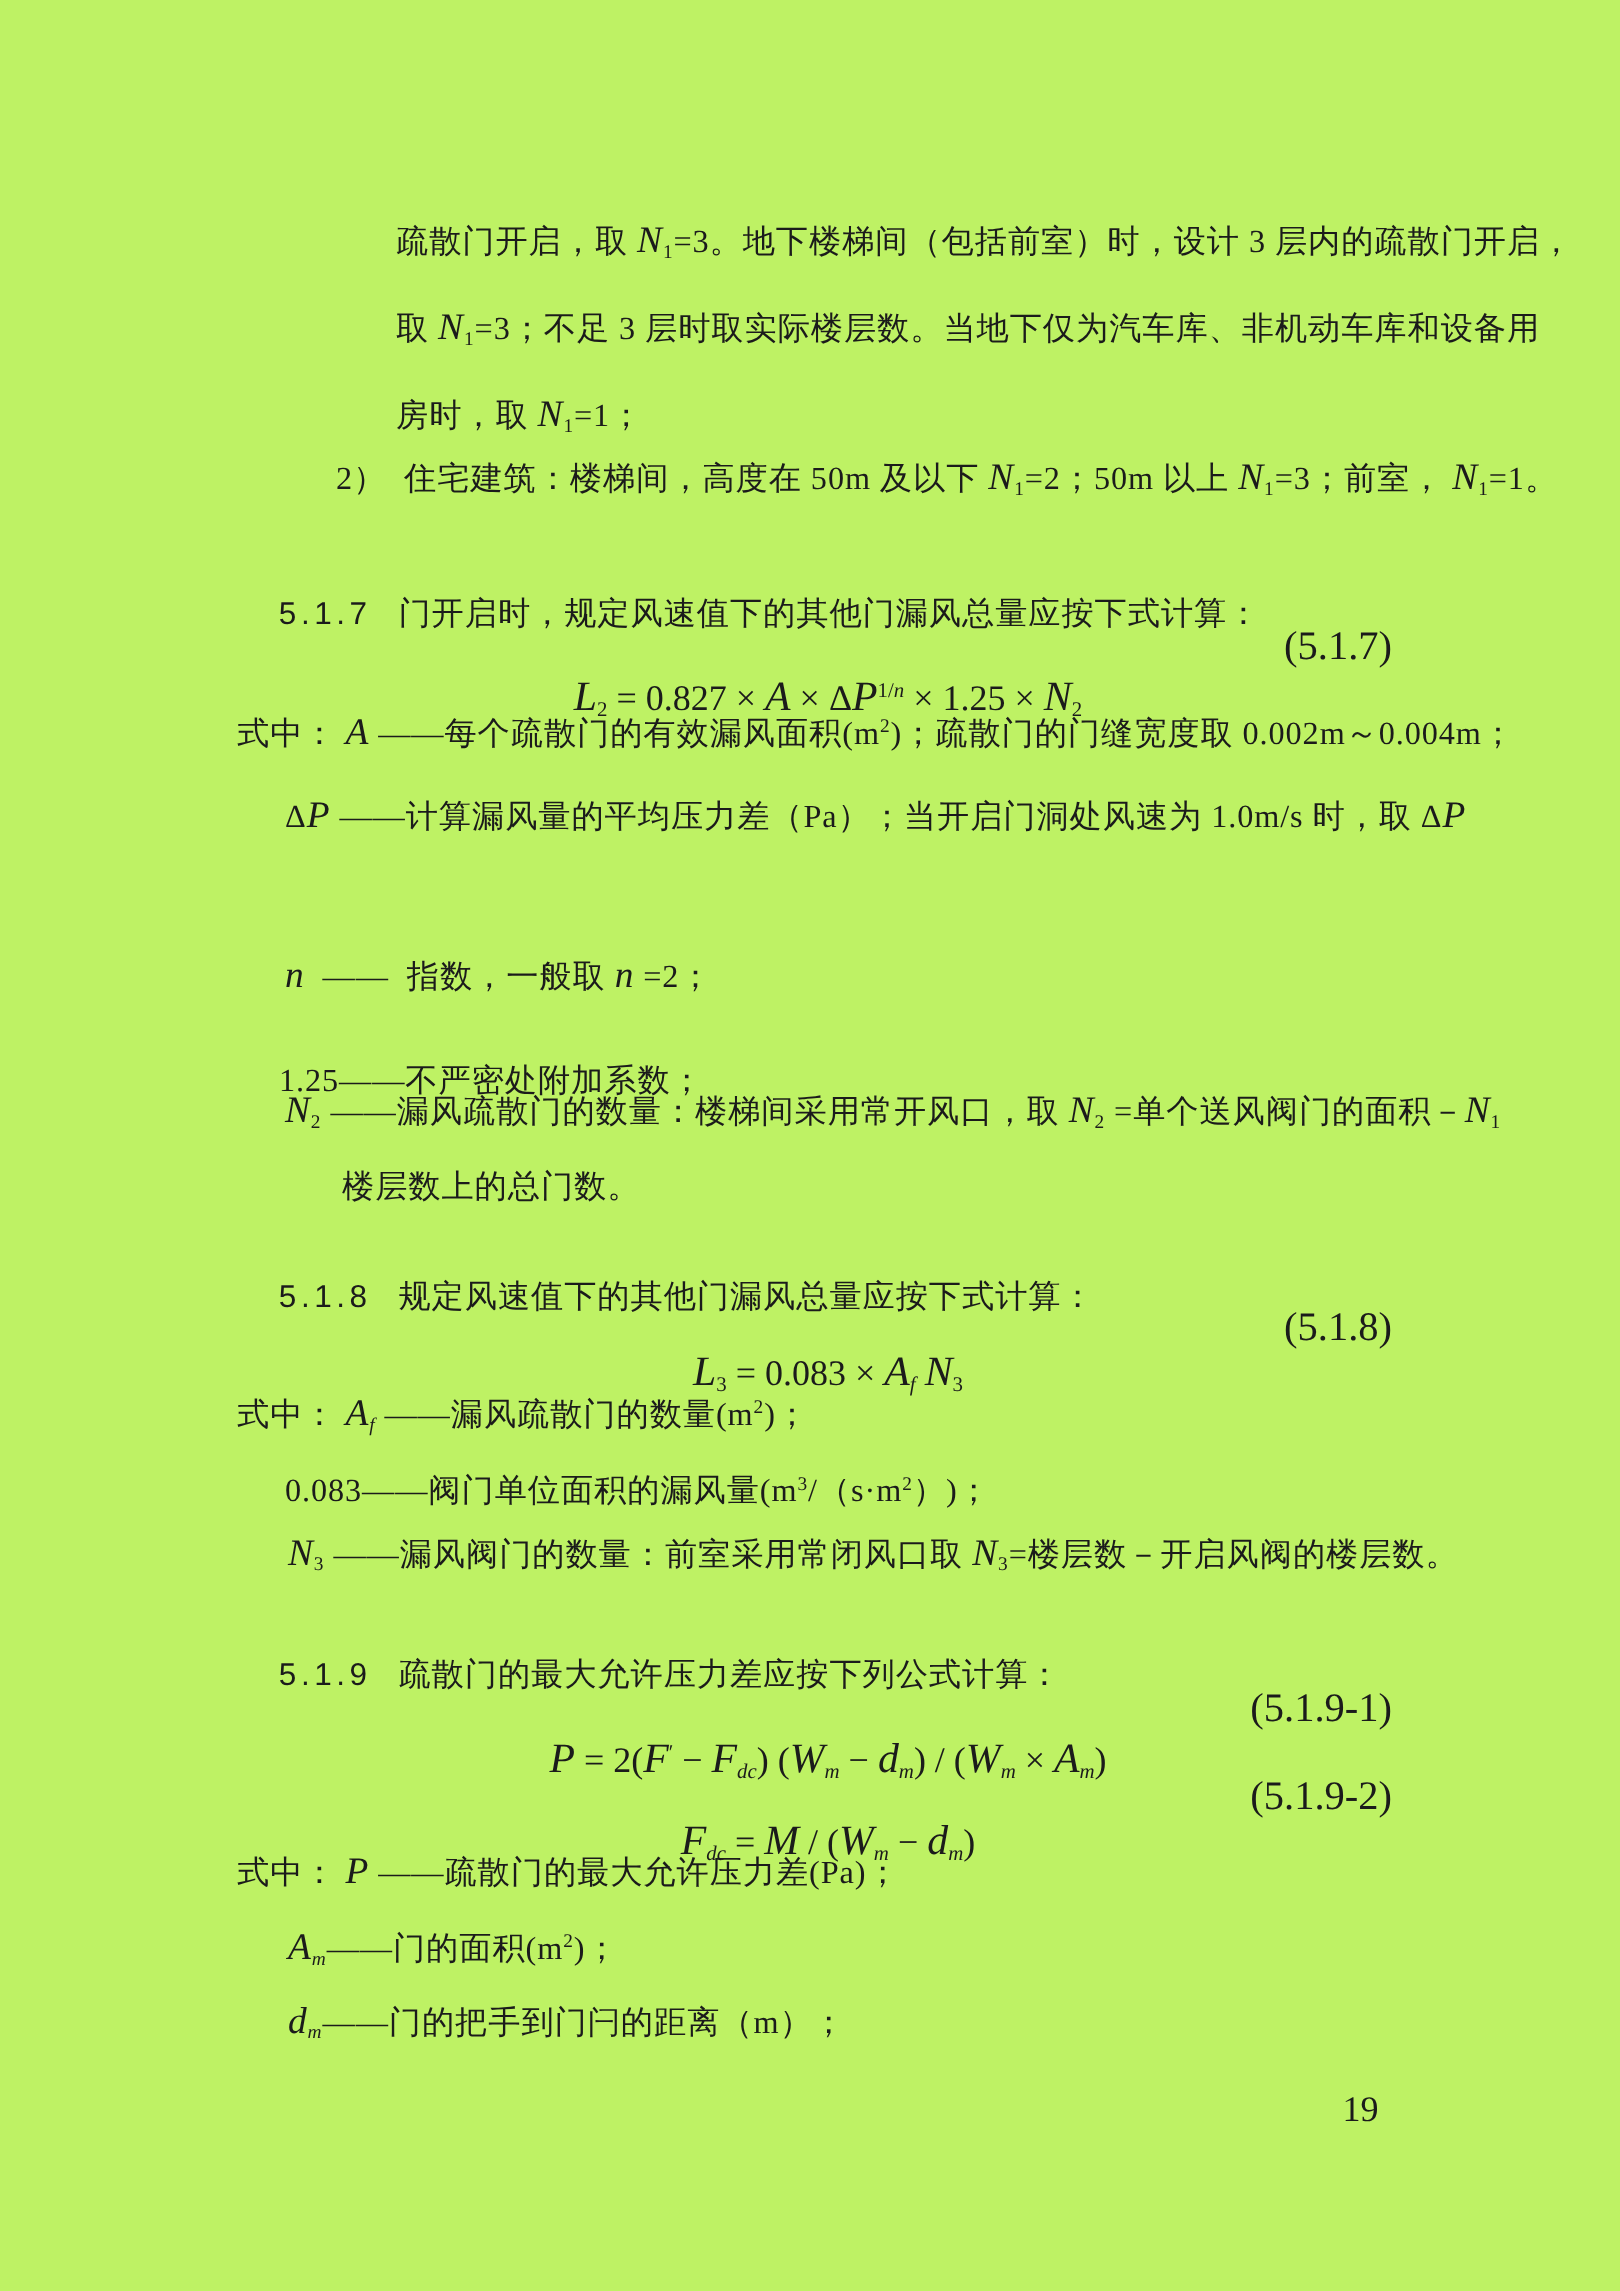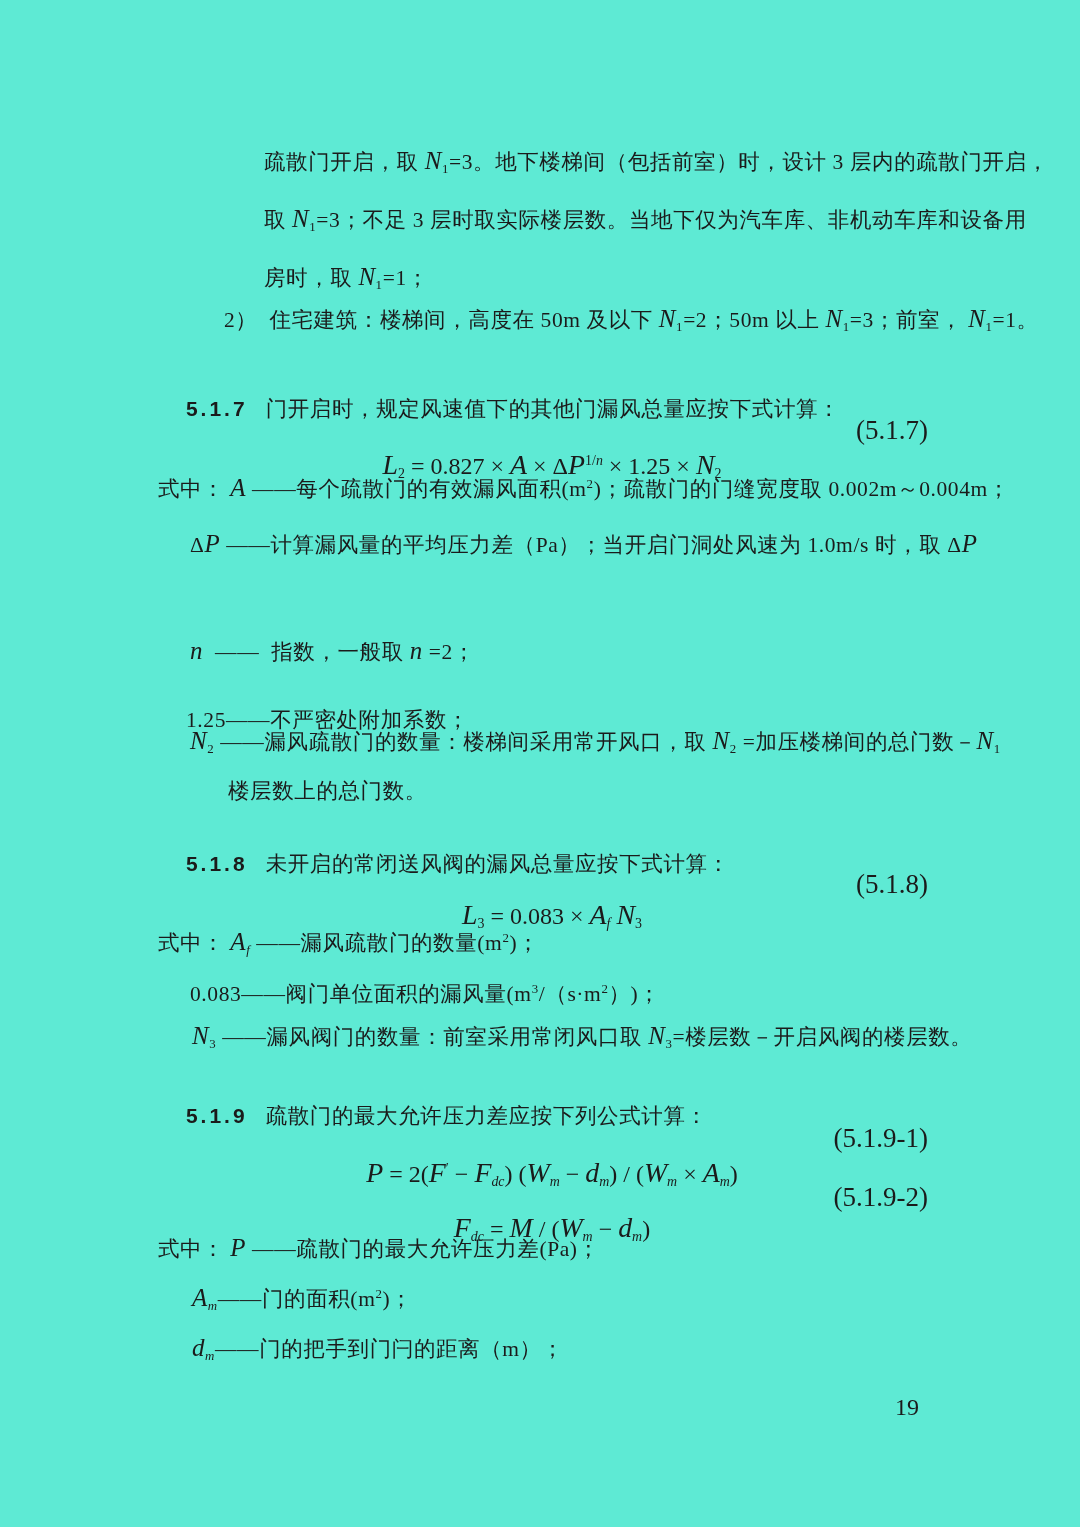--- a/index.html
+++ b/index.html
@@ -1,34 +1,34 @@
 <!DOCTYPE html>
 <html><head>
 <meta charset="utf-8">
 <style>
   html,body{margin:0;padding:0;background:#e8e8e8;}
   .page{
     position:relative;
     width:1080px;height:1527px;
     margin:0 auto;
-    background:#5eead4;
+    background:#bef264;
     color:#1b1b1b;
     font-family:"Liberation Serif","DejaVu Serif",serif;
     overflow:hidden;
   }
   .ln{
     position:absolute;
     font-size:21.5px;
     line-height:30px;
     white-space:pre;
     letter-spacing:0.6px;
   }
   .heading .hnum{
     font-family:"Liberation Sans","DejaVu Sans",sans-serif;
-    font-weight:bold;
+    font-weight:normal;
     font-size:21px;
     letter-spacing:3px;
     margin-right:18px;
   }
   .eq{
     position:absolute;
     left:0;width:1080px;
     text-align:center;
     font-size:24px;
     line-height:34px;
@@ -72,25 +72,25 @@
 
   <div class="eq" style="top:410px">
     <span class="eq-body"><span class="run var">L</span><span class="run sub">2</span><span class="run"> = 0.827 × </span><span class="run var">A</span><span class="run"> × Δ</span><span class="run var">P</span><span class="run sup">1/</span><span class="run sup var">n</span><span class="run"> × 1.25 × </span><span class="run var">N</span><span class="run sub">2</span></span>
     <span class="eq-label">(5.1.7)</span>
   </div>
 
   <div class="ln" style="top:469px;left:158px"><span class="run">式中： </span><span class="run var">A</span><span class="run"> ——每个疏散门的有效漏风面积(m</span><span class="run sup">2</span><span class="run">)；疏散门的门缝宽度取 0.002m～0.004m；</span></div>
   <div class="ln" style="top:529px;left:190px"><span class="run">Δ</span><span class="run var">P</span><span class="run"> ——计算漏风量的平均压力差（Pa）；当开启门洞处风速为 1.0m/s 时，取 Δ</span><span class="run var">P</span></div>
   <div class="ln" style="top:636px;left:190px"><span class="run var">n</span><span class="run">  ——  指数，一般取 </span><span class="run var">n</span><span class="run"> =2；</span></div>
   <div class="ln" style="top:705px;left:186px"><span class="run">1.25——不严密处附加系数；</span></div>
-  <div class="ln" style="top:726px;left:190px"><span class="run var">N</span><span class="run sub">2</span><span class="run"> ——漏风疏散门的数量：楼梯间采用常开风口，取 </span><span class="run var">N</span><span class="run sub">2</span><span class="run"> =加压楼梯间的总门数－</span><span class="run var">N</span><span class="run sub">1</span></div>
+  <div class="ln" style="top:726px;left:190px"><span class="run var">N</span><span class="run sub">2</span><span class="run"> ——漏风疏散门的数量：楼梯间采用常开风口，取 </span><span class="run var">N</span><span class="run sub">2</span><span class="run"> =单个送风阀门的面积－</span><span class="run var">N</span><span class="run sub">1</span></div>
   <div class="ln" style="top:776px;left:228px"><span class="run">楼层数上的总门数。</span></div>
 
   <div class="ln heading" style="top:819px;left:162px">
-    <span class="hnum">5.1.8</span><span class="htext">未开启的常闭送风阀的漏风总量应按下式计算：</span>
+    <span class="hnum">5.1.8</span><span class="htext">规定风速值下的其他门漏风总量应按下式计算：</span>
   </div>
 
   <div class="eq" style="top:864px">
     <span class="eq-body"><span class="run var">L</span><span class="run sub">3</span><span class="run"> = 0.083 × </span><span class="run var">A</span><span class="run sub var">f</span><span class="run"> </span><span class="run var">N</span><span class="run sub">3</span></span>
     <span class="eq-label">(5.1.8)</span>
   </div>
 
   <div class="ln" style="top:923px;left:158px"><span class="run">式中： </span><span class="run var">A</span><span class="run sub var">f</span><span class="run"> ——漏风疏散门的数量(m</span><span class="run sup">2</span><span class="run">)；</span></div>
   <div class="ln" style="top:974px;left:190px"><span class="run">0.083——阀门单位面积的漏风量(m</span><span class="run sup">3</span><span class="run">/（s·m</span><span class="run sup">2</span><span class="run">）)；</span></div>
   <div class="ln" style="top:1021px;left:192px"><span class="run var">N</span><span class="run sub">3</span><span class="run"> ——漏风阀门的数量：前室采用常闭风口取 </span><span class="run var">N</span><span class="run sub">3</span><span class="run">=楼层数－开启风阀的楼层数。</span></div>

